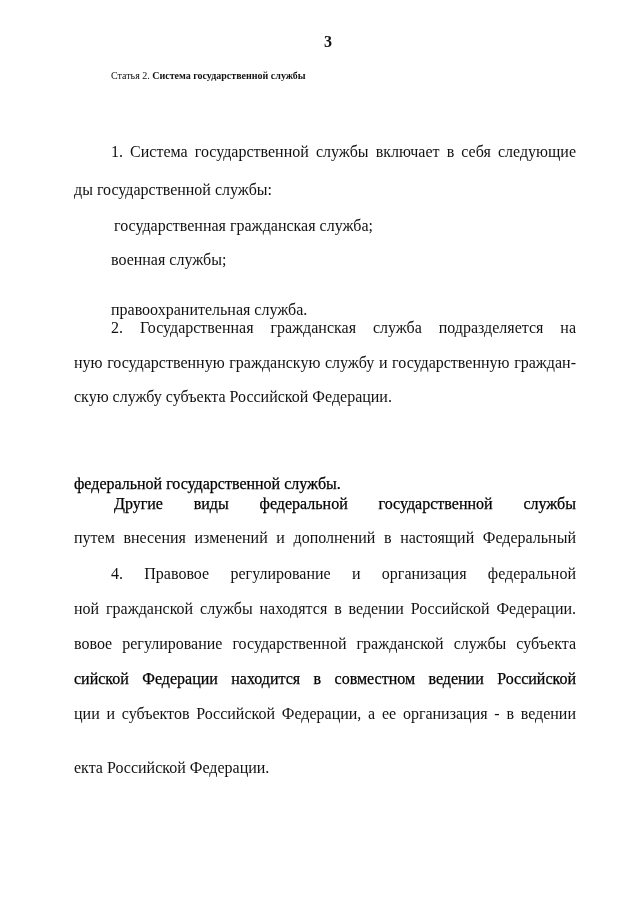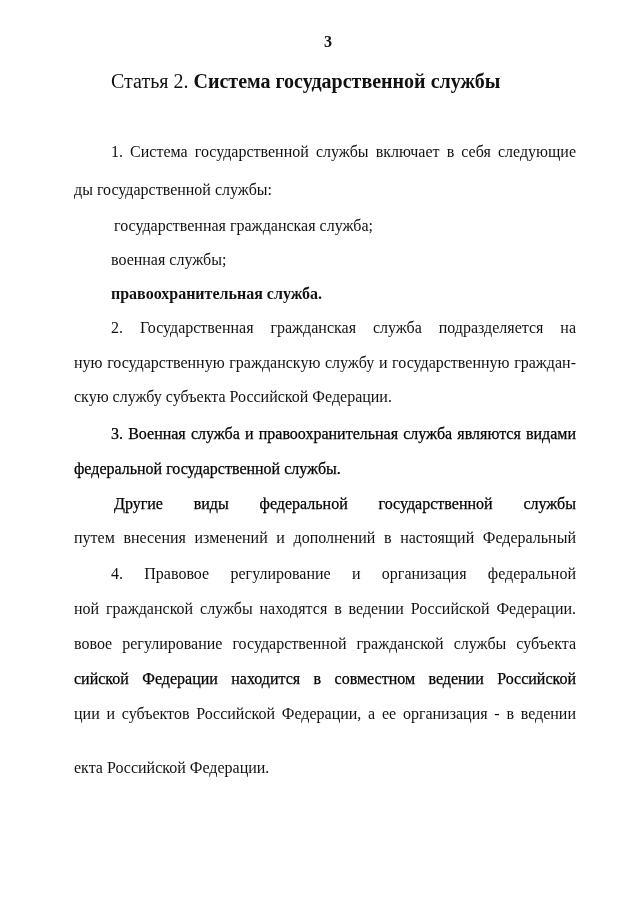--- a/index.html
+++ b/index.html
@@ -31,42 +31,42 @@
       text-align: center;
       font-size: 16px;
       font-weight: bold;
       padding-left: 16px;
       box-sizing: border-box;
     }
     .heading {
       position: absolute;
       top: 70px;
       left: 111px;
-      font-size: 20px;
+      font-size: 10px;
       white-space: nowrap;
     }
     .heading .bold { font-weight: bold; }
     .line {
       position: absolute;
       left: 74px;
       width: 502px;
       font-size: 16px;
       line-height: 20px;
       height: 20px;
       white-space: nowrap;
     }
     .line.justify {
       text-align: justify;
       text-align-last: justify;
       white-space: normal;
       overflow: hidden;
     }
     .line.indent { left: 111px; width: 465px; }
     .line.indent2 { left: 114px; width: 462px; }
-    .line.semibold { font-weight: bold; }
+    .line.semibold { font-weight: normal; margin-top: 16px; }
     .line.darker { color: #000000; -webkit-text-stroke: 0.25px #000; }
   </style>
 </head>
 <body>
 
 <div class="page">
 
   <div class="page-number">3</div>
 
   <div class="heading">
@@ -77,22 +77,21 @@
   <div class="line indent justify" style="top:142px">1. Система  государственной службы включает в себя следующие ви-</div>
   <div class="line" style="top:180px">ды государственной службы:</div>
   <div class="line indent2" style="top:216px">государственная гражданская служба;</div>
   <div class="line indent" style="top:250px">военная службы;</div>
   <div class="line indent semibold" style="top:284px">правоохранительная служба.</div>
 
   <div class="line indent justify" style="top:318px">2. Государственная гражданская служба подразделяется на федераль-</div>
   <div class="line justify" style="top:353px">ную государственную гражданскую службу и государственную граждан-</div>
   <div class="line" style="top:387px">скую службу субъекта Российской Федерации.</div>
 
-  <div class="line indent justify darker" style="top:424px">3. Военная служба и правоохранительная служба являются видами</div>
-  <div class="line darker" style="top:459px">федеральной государственной службы.</div>
+  <div class="line darker" style="top:474px">федеральной государственной службы.</div>
   <div class="line indent2 justify darker" style="top:494px">Другие виды федеральной государственной службы устанавливаются</div>
   <div class="line justify" style="top:528px">путем внесения изменений и дополнений в настоящий Федеральный закон.</div>
 
   <div class="line indent justify" style="top:564px">4. Правовое регулирование и организация федеральной государствен-</div>
   <div class="line justify" style="top:599px">ной гражданской службы находятся в ведении Российской Федерации. Пра-</div>
   <div class="line justify" style="top:634px">вовое регулирование государственной гражданской службы субъекта Рос-</div>
   <div class="line justify darker" style="top:669px">сийской Федерации находится в совместном ведении Российской Федера-</div>
   <div class="line justify" style="top:704px">ции и субъектов Российской Федерации, а ее организация - в ведении субъ-</div>
   <div class="line" style="top:758px">екта Российской Федерации.</div>
 

